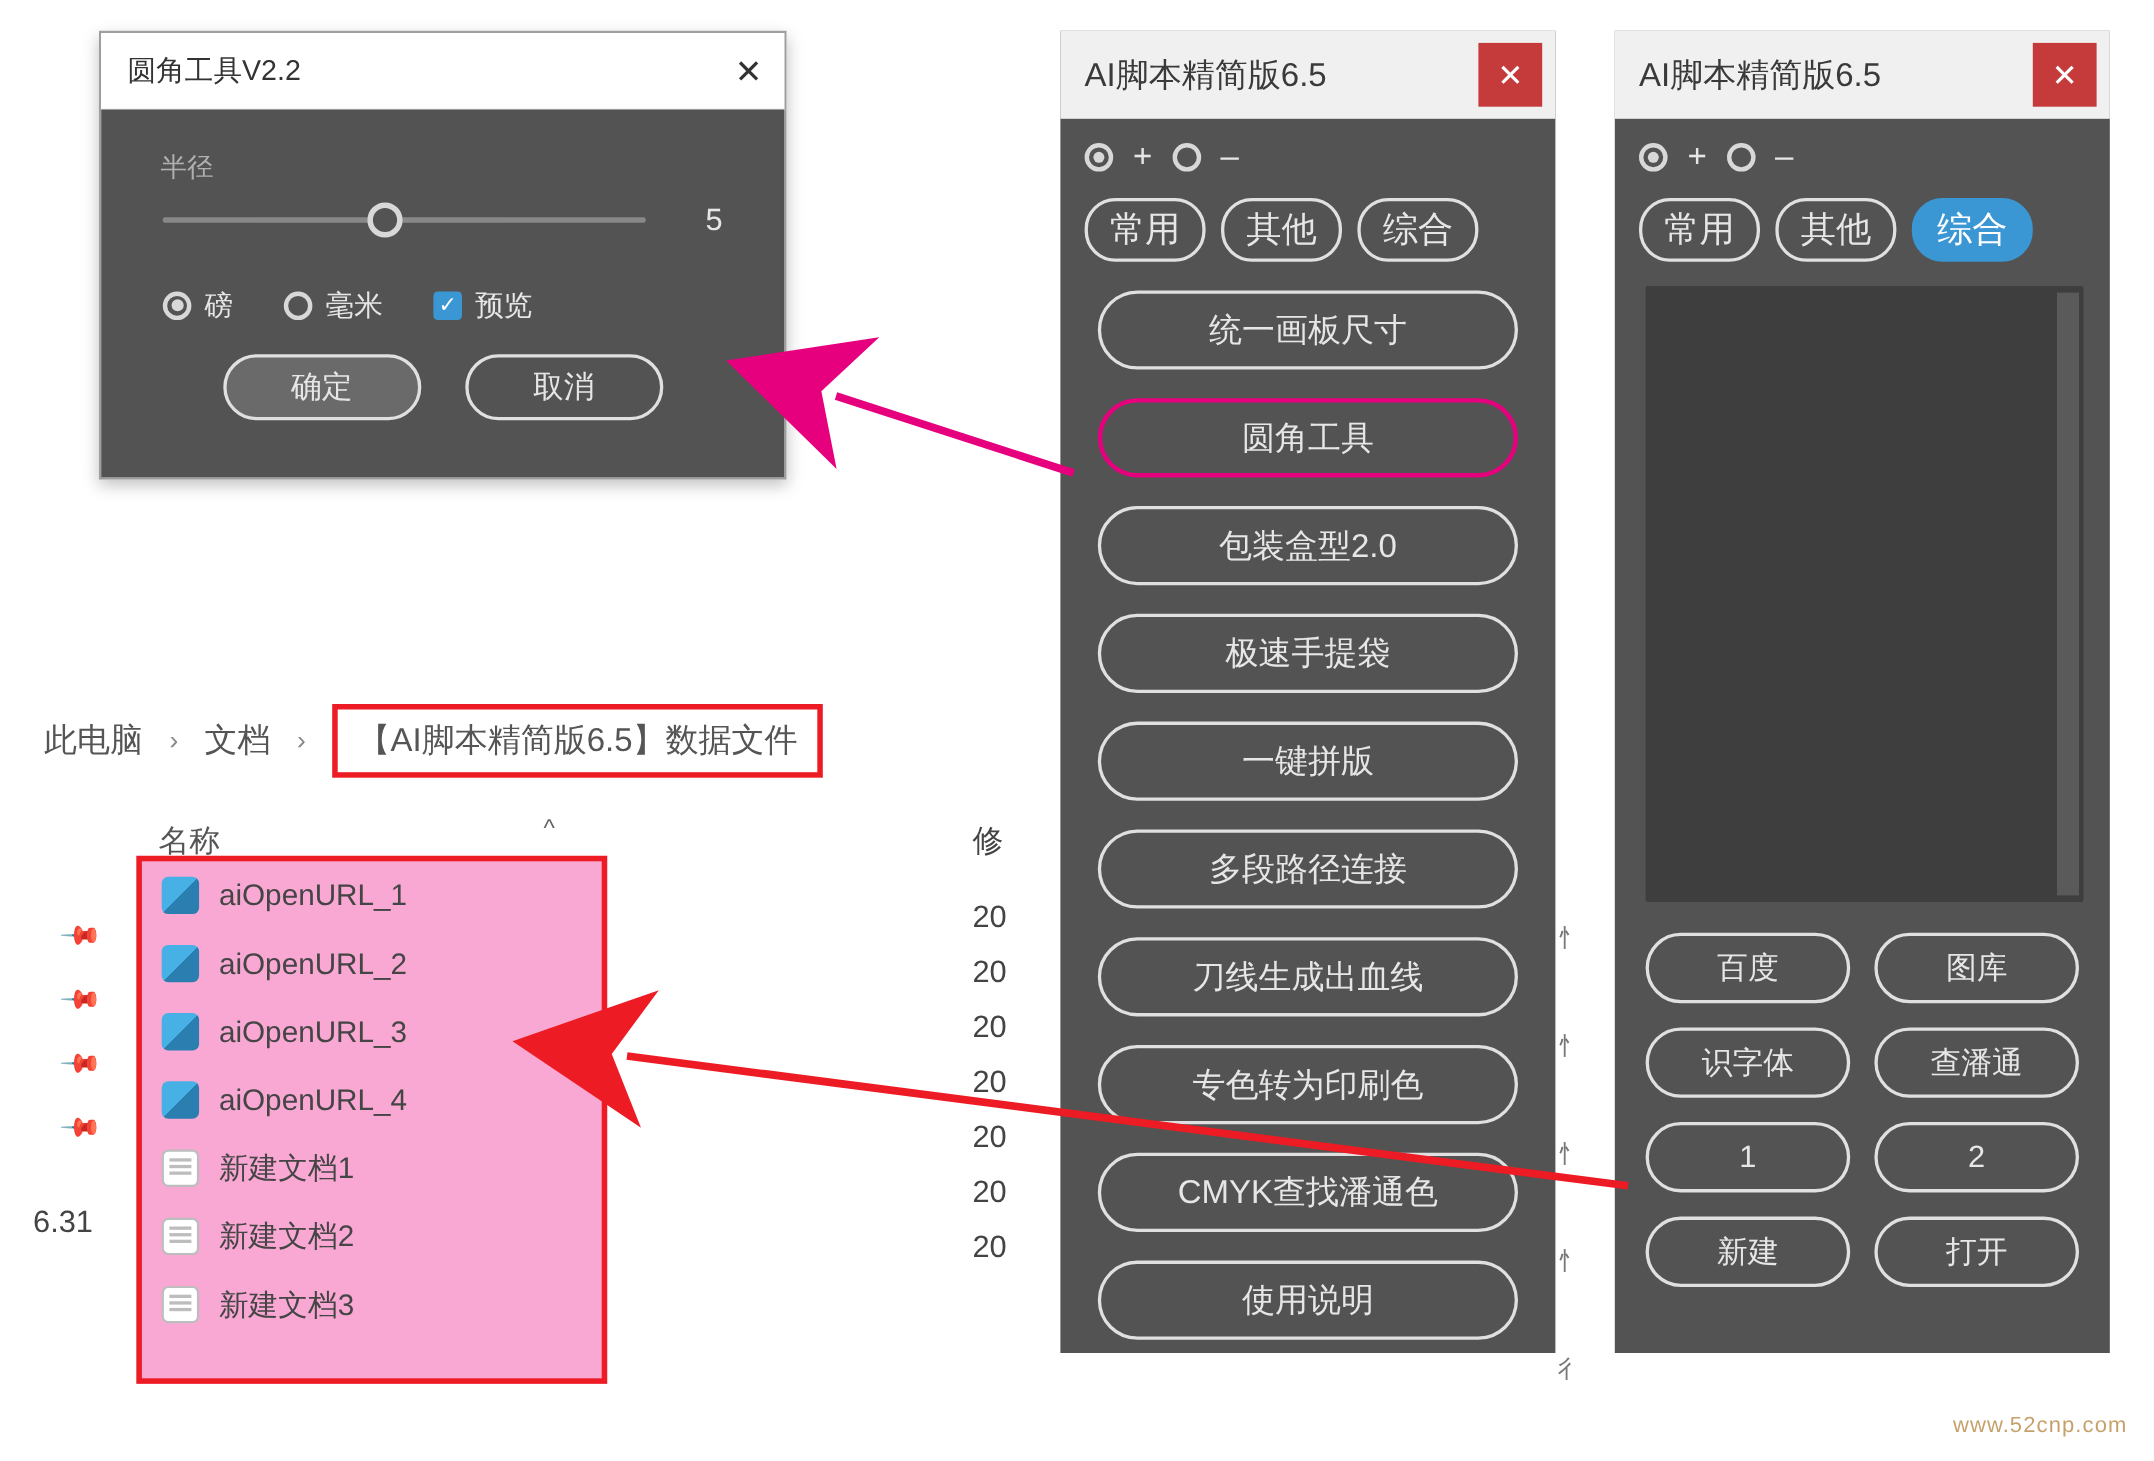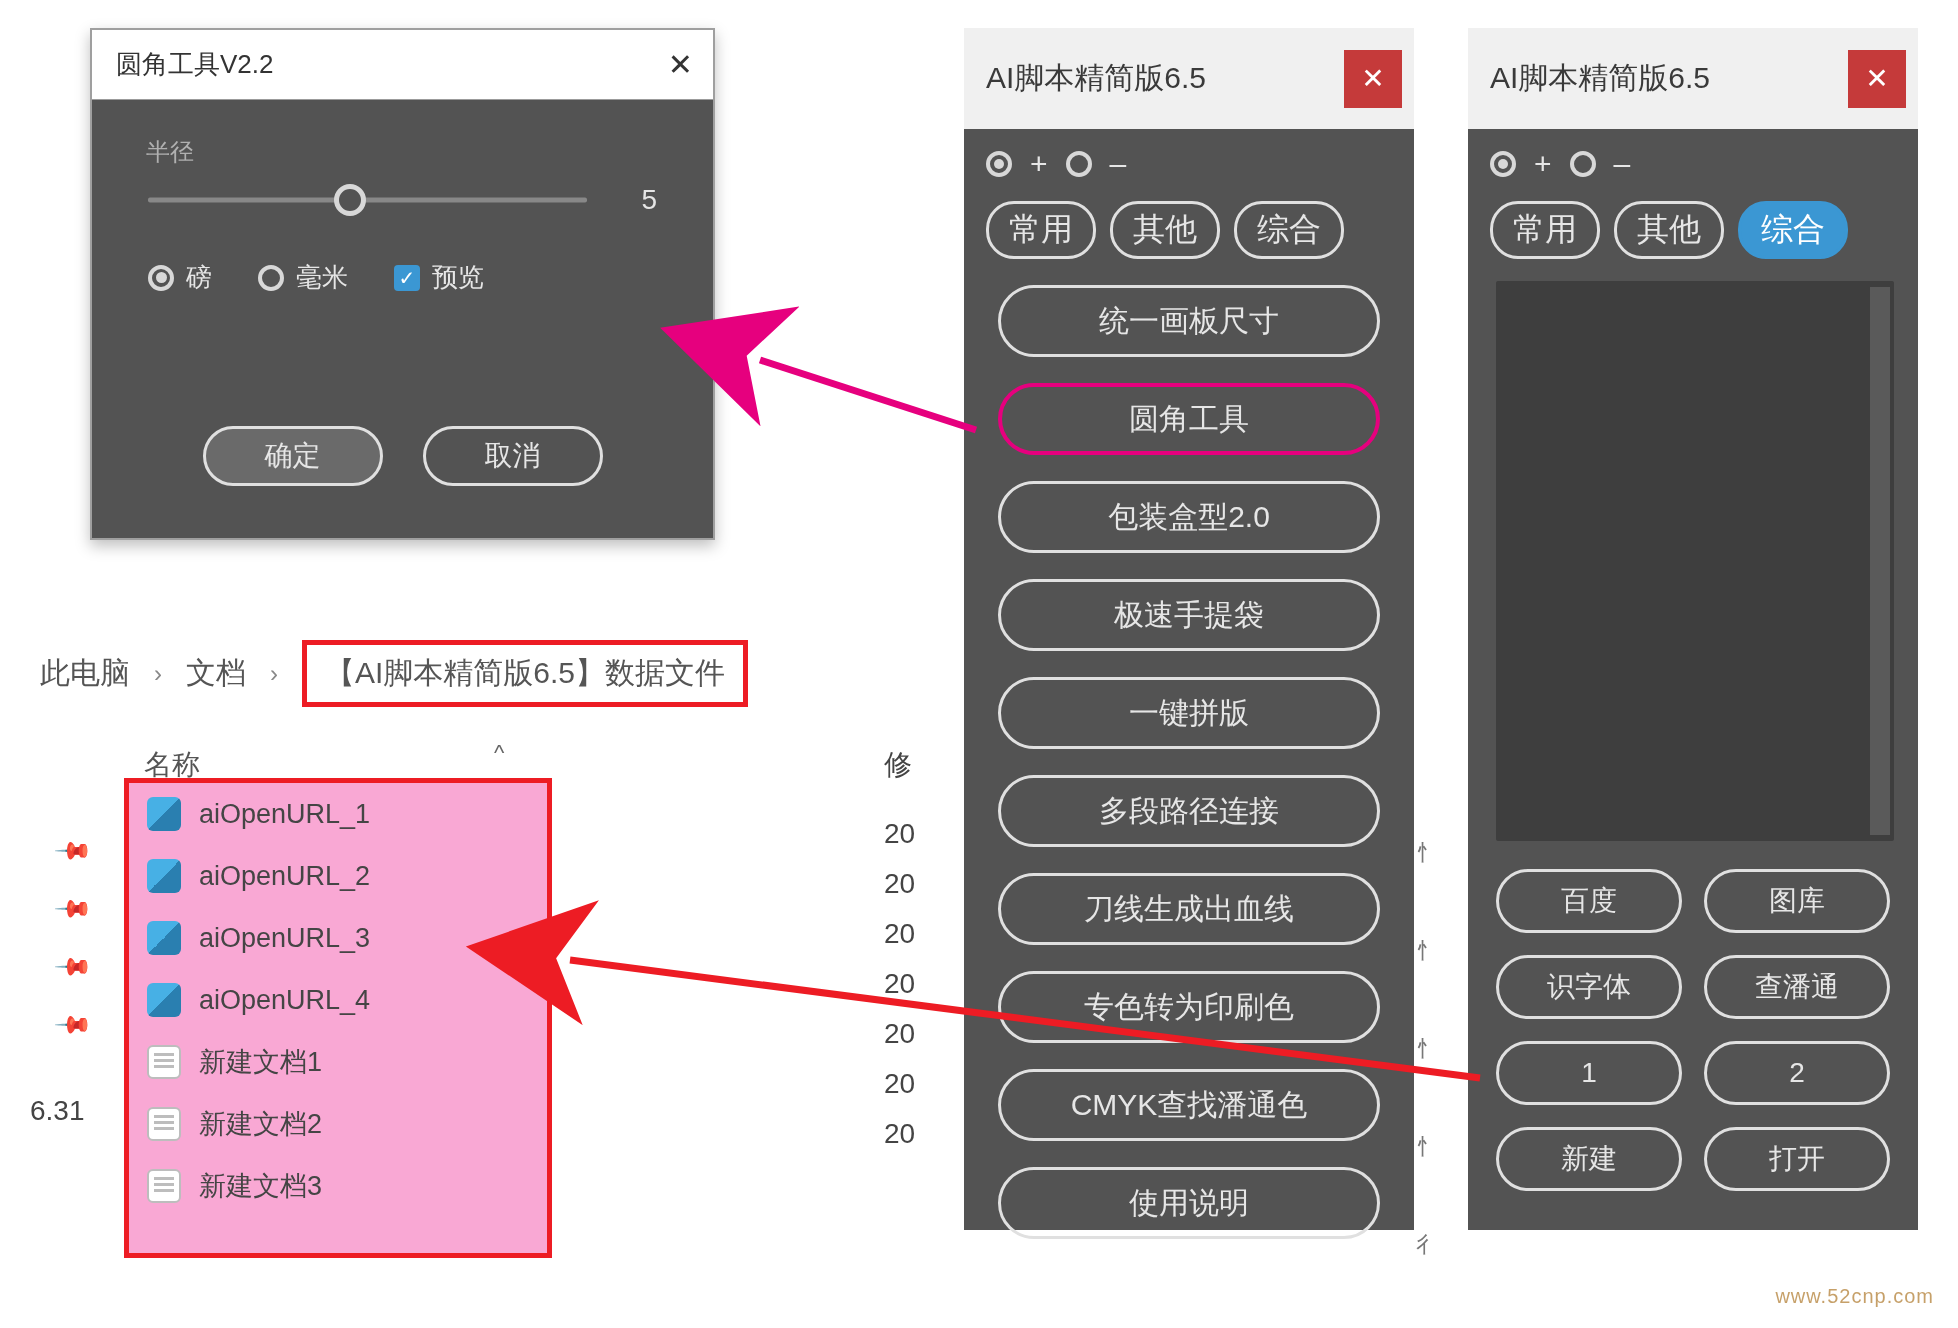--- a/index.html
+++ b/index.html
@@ -9,21 +9,21 @@
     background: #ffffff;
     font-family: "Microsoft YaHei", "SimSun", Arial, sans-serif;
     position: relative;
     overflow: hidden;
   }
 
   
   .dialog {
     position: absolute;
     left: 90px; top: 28px;
-    width: 625px; height: 512px;
+    width: 625px; height: 408px;
     background: #fff;
     border: 2px solid #9f9f9f;
     box-shadow: 0 6px 14px rgba(0,0,0,.25);
   }
   .dialog-title {
     height: 70px;
     display: flex; align-items: center; justify-content: space-between;
     padding: 0 20px 0 24px;
     background: #fff;
     border-bottom: 1px solid #9b9b9b;
@@ -134,21 +134,21 @@
   
   .panel {
     position:absolute;
     width: 450px;
     background:#535353;
     color:#e6e6e6;
   }
   .panelA { left: 964px; top: 28px; height: 1202px; }
   .panelB { left: 1468px; top: 28px; height: 1202px; }
   .panel-head {
-    height: 101px; display:flex; align-items:center; justify-content:space-between;
+    height: 80px; display:flex; align-items:center; justify-content:space-between;
     padding: 0 0 0 22px; background:#f0f0f0; color:#3a3a3a; font-size:30px; font-weight:500;
   }
   .panel-close {
     width: 58px; height: 58px; background:#c53a3a; color:#fff;
     display:flex;align-items:center;justify-content:center; cursor:pointer; font-size:28px;
     margin-right: 12px;
   }
   .rad-row {
     display:flex; align-items:center; gap: 18px; padding: 18px 22px 10px 22px; font-size:30px;
   }

